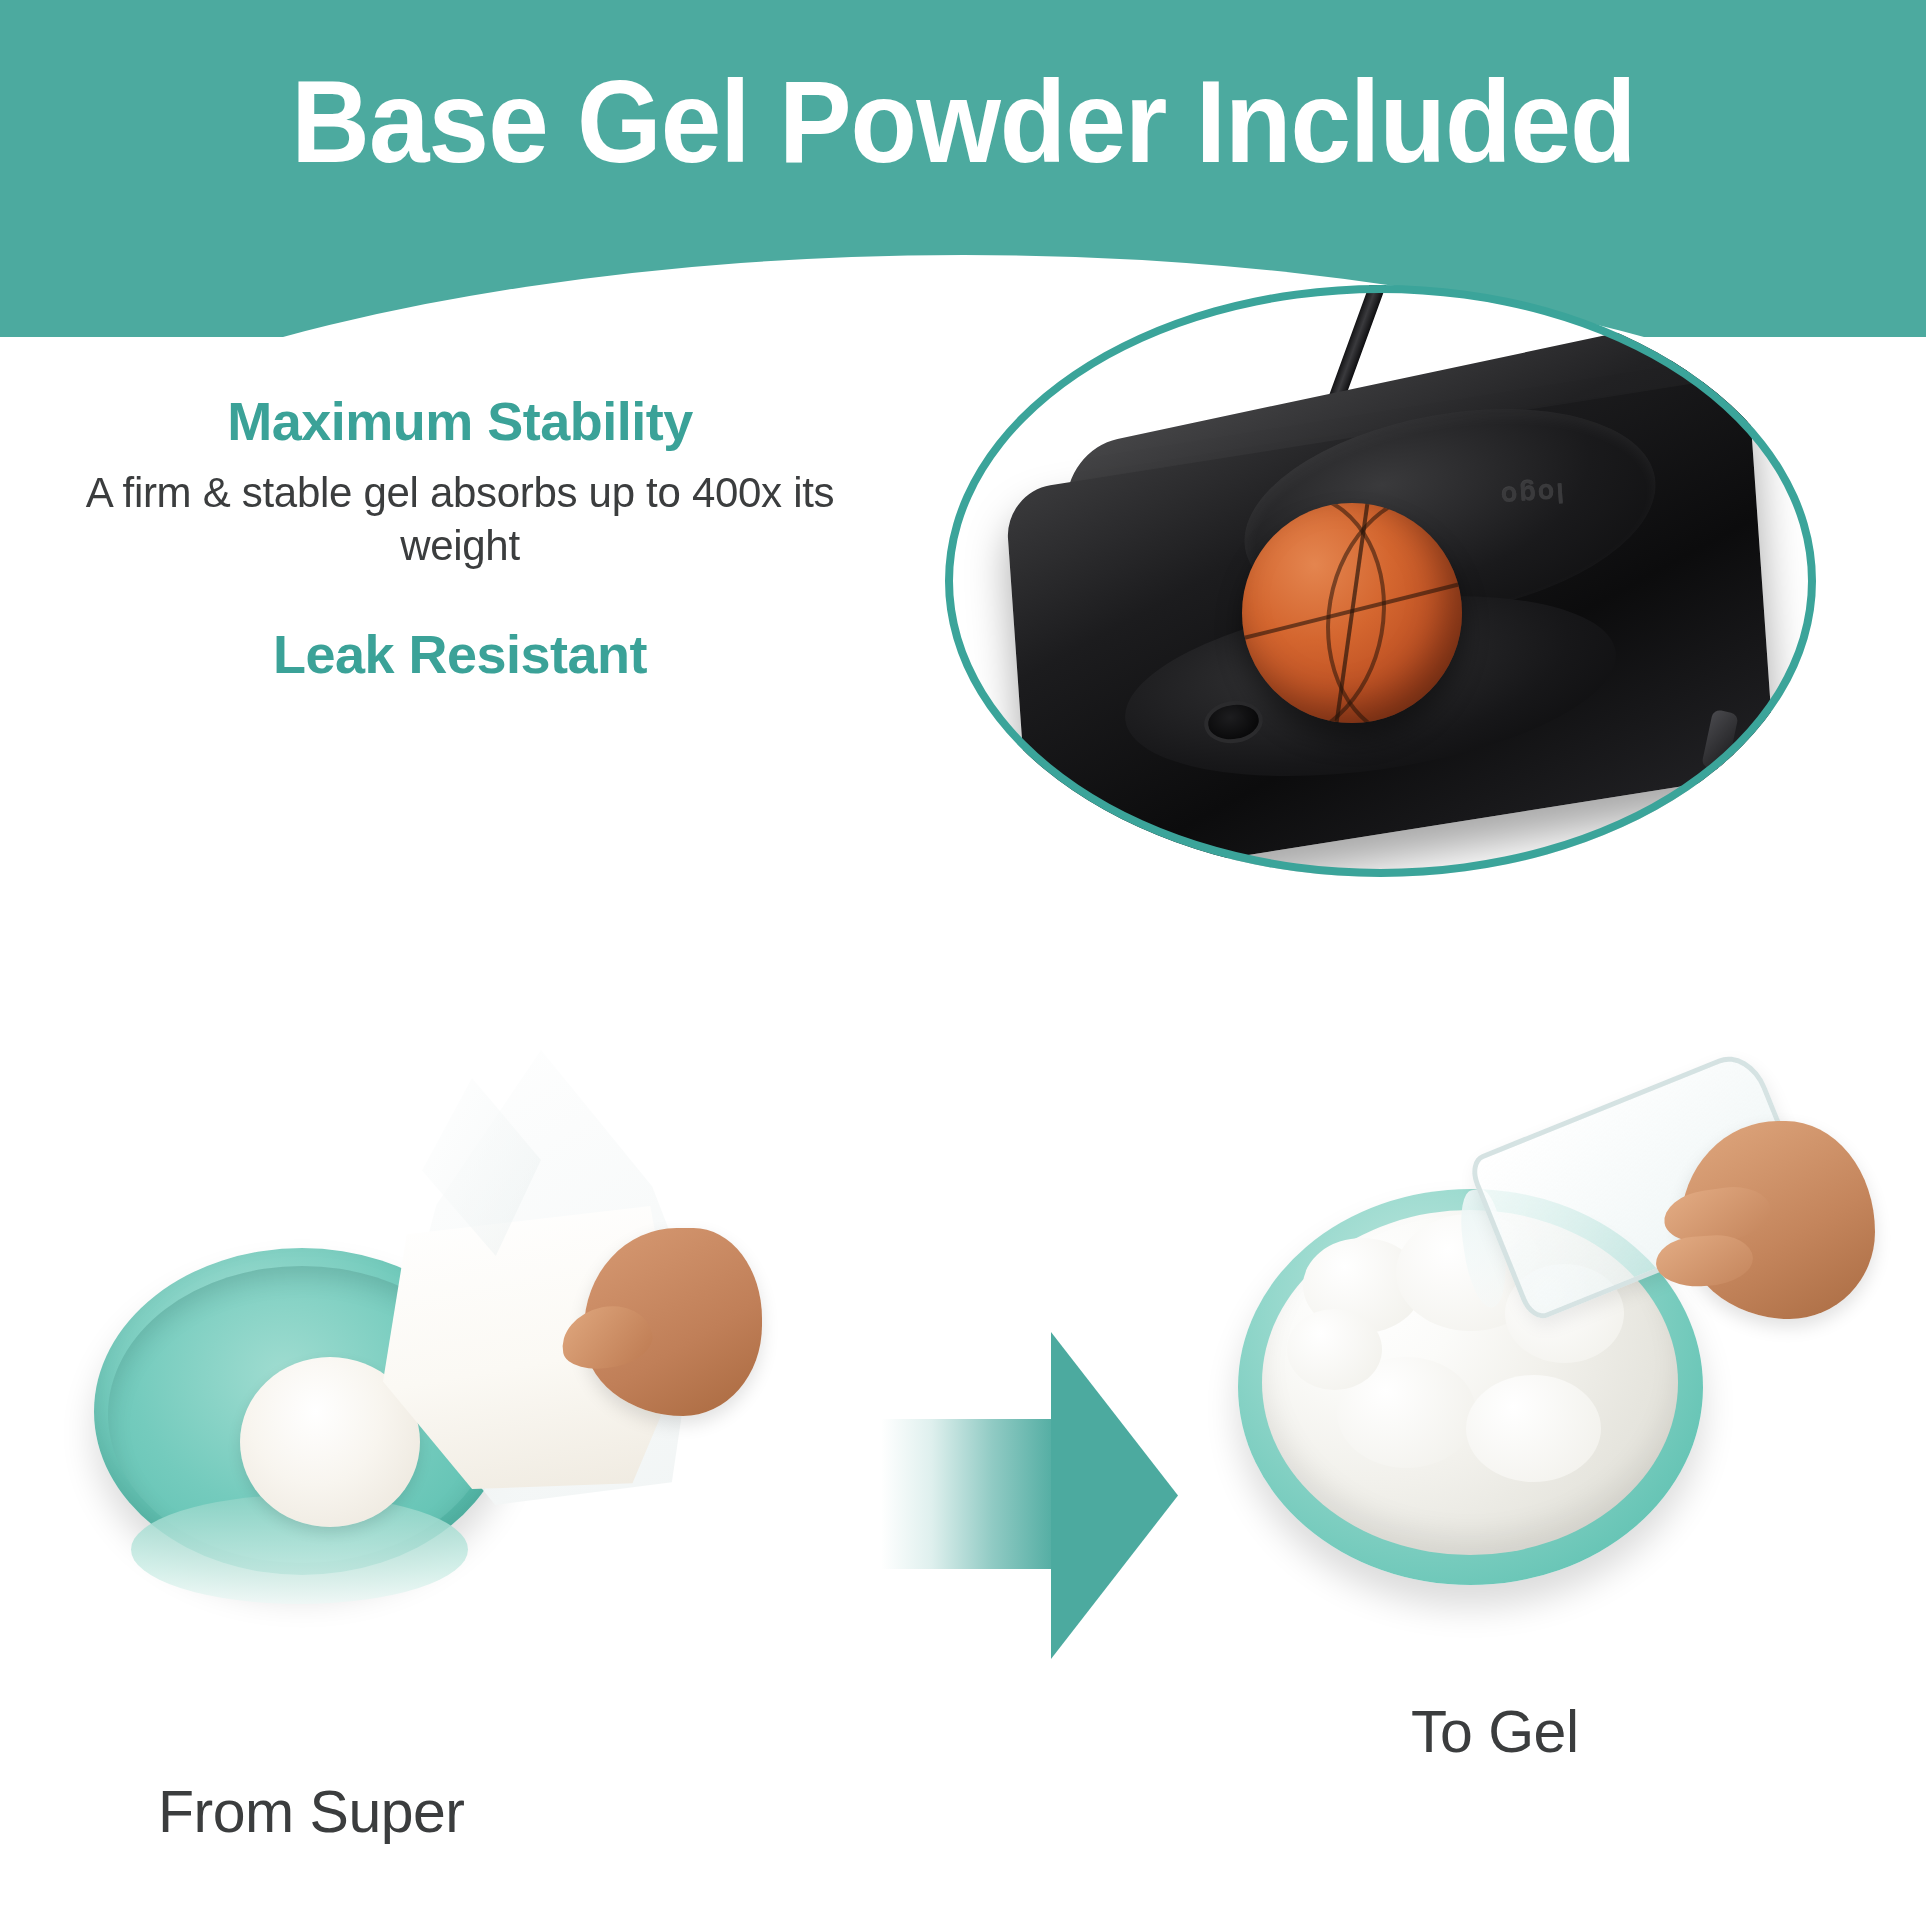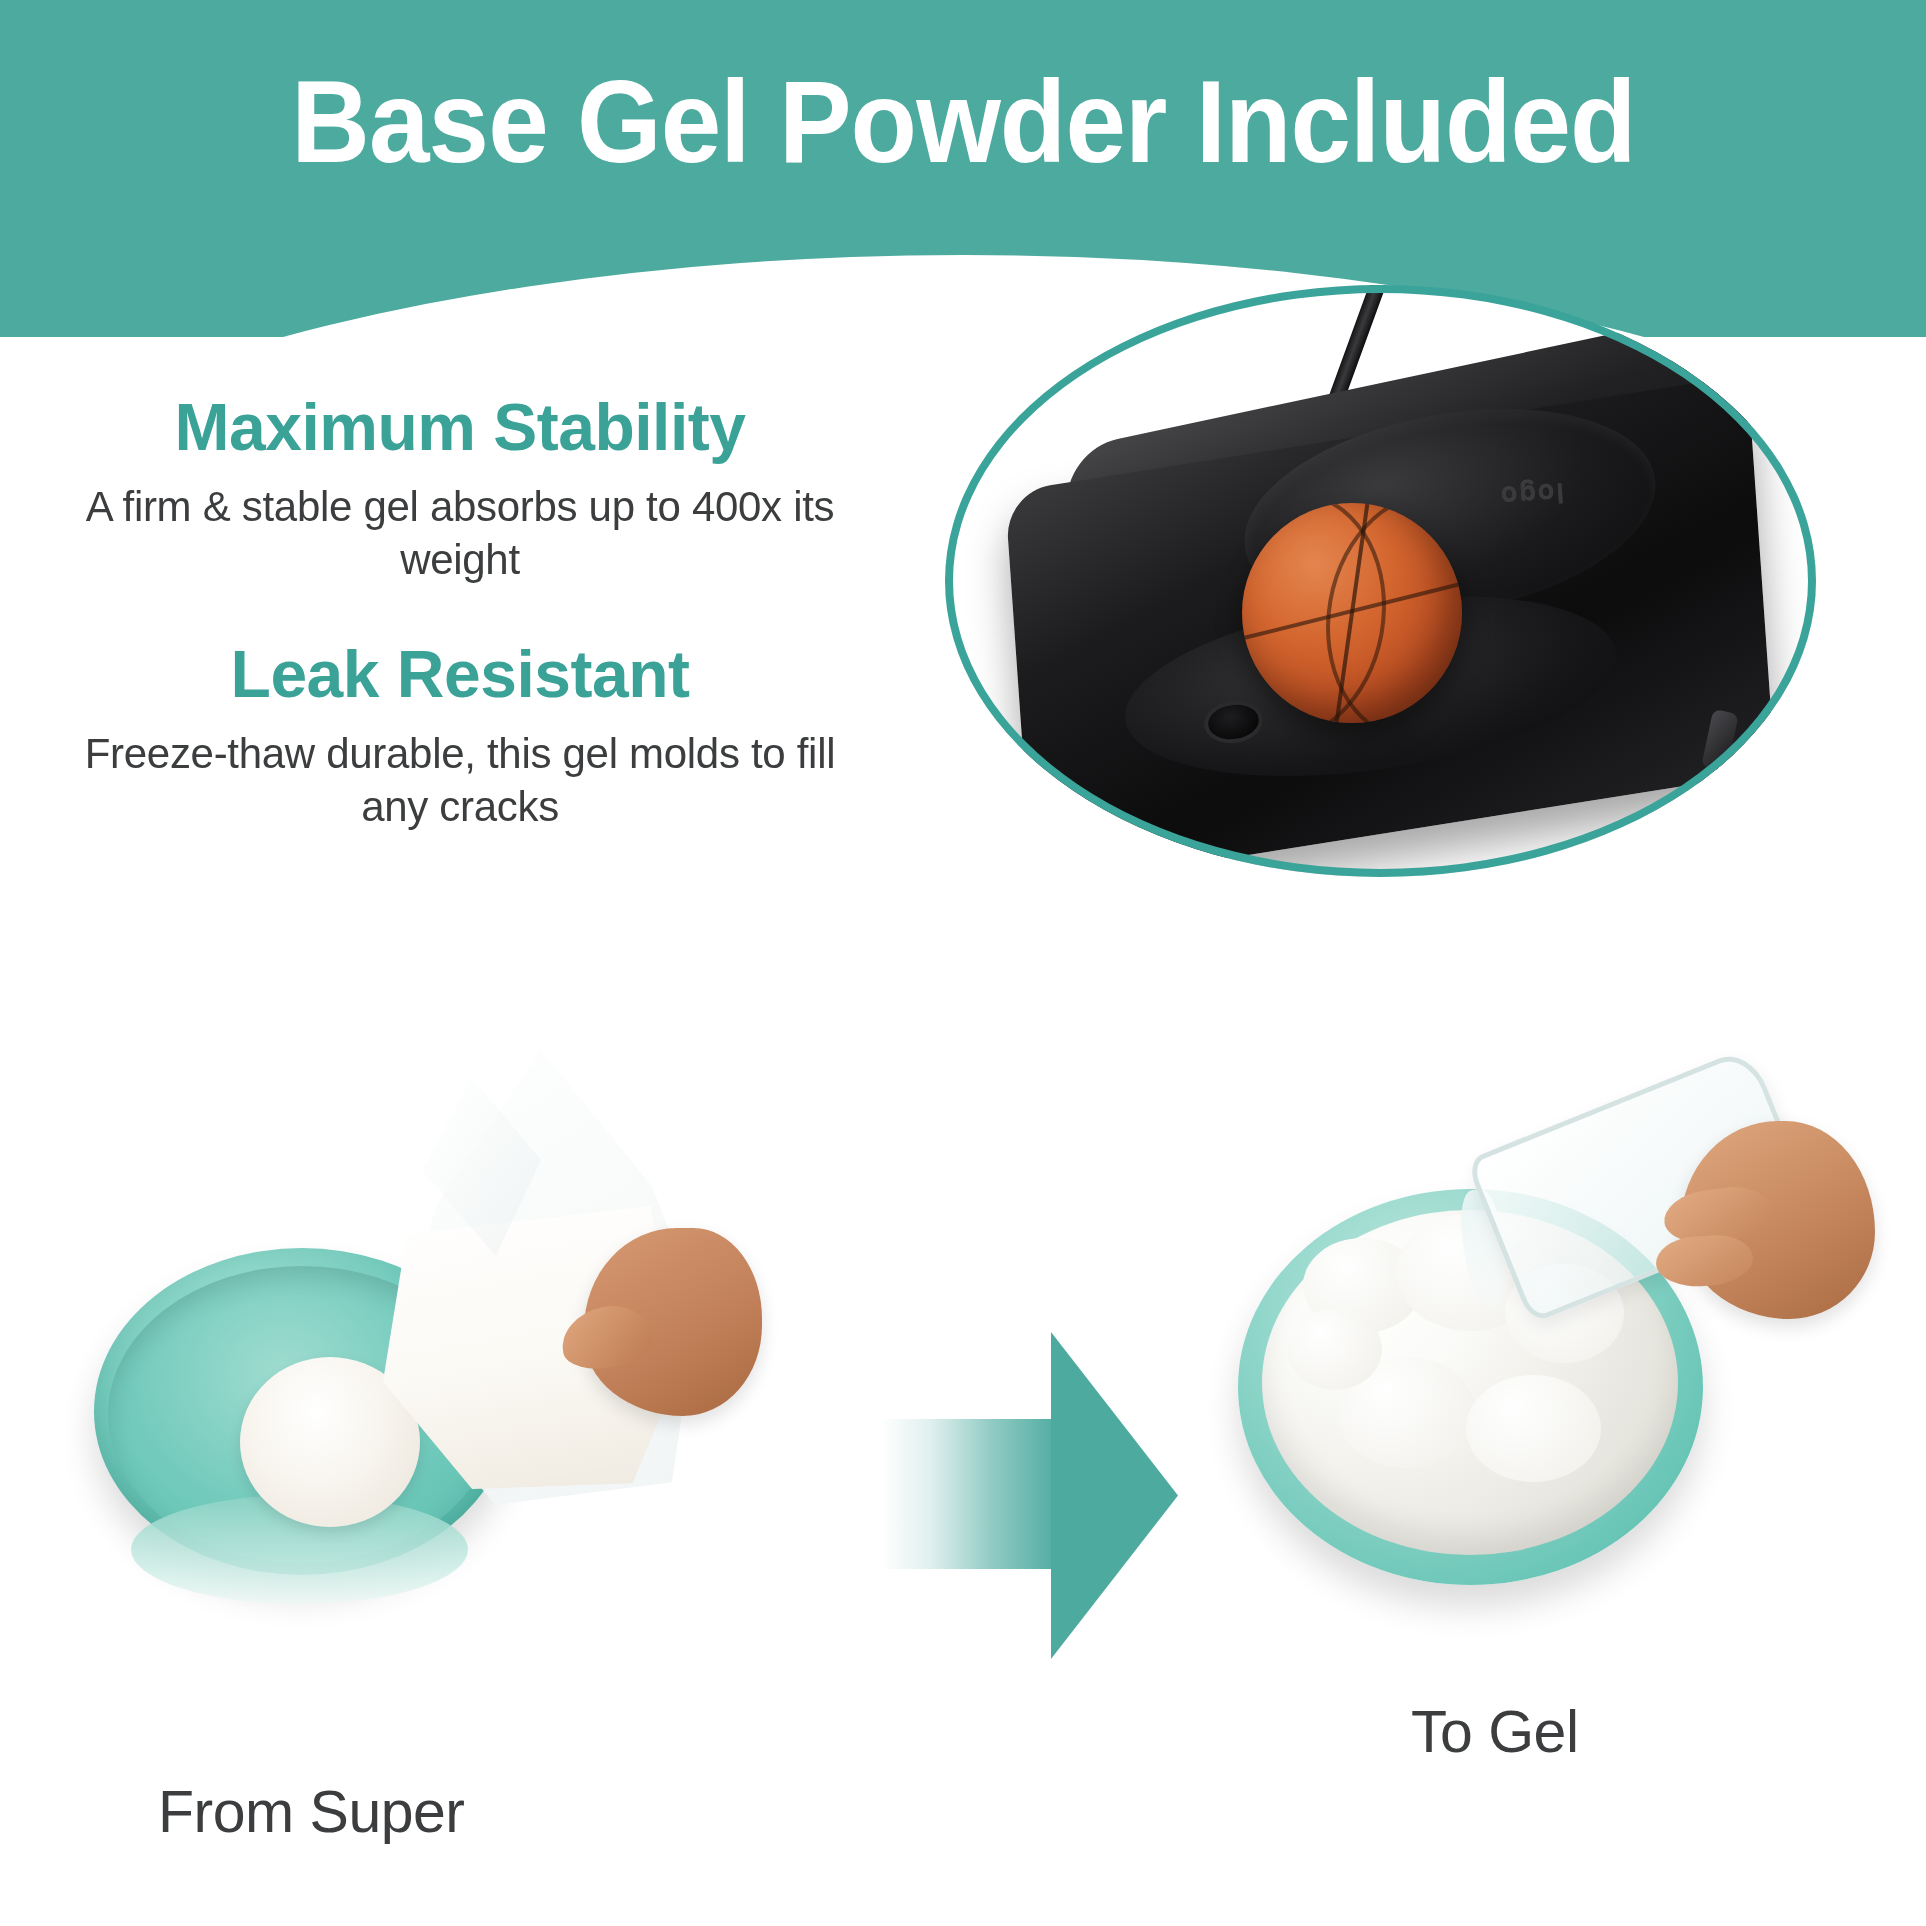--- a/index.html
+++ b/index.html
@@ -38,21 +38,21 @@
 
   
   .features{
     position:absolute;left:69px;top:391px;width:782px;
     text-align:center;
   }
   .feature{margin-bottom:51px;}
   .feature:last-child{margin-bottom:18px;}
   .feature-title{
     color:#3BA298;
-    font-size:66px;
+    font-size:54px;
     font-weight:bold;
     line-height:1.12;
     margin:0 0 16px 0;
     letter-spacing:-0.5px;
   }
   .feature-desc{
     color:#3b3d3e;
     font-size:42px;
     font-weight:normal;
     line-height:1.26;
@@ -293,21 +293,20 @@
   <div class="features">
 
     <div class="feature">
       <div class="feature-title">Maximum Stability</div>
       <div class="feature-desc">A firm &amp; stable gel absorbs up to 400x its weight</div>
     </div>
 
 
     <div class="feature">
       <div class="feature-title">Leak Resistant</div>
-      <div class="feature-desc">Freeze-thaw durable, this gel molds to fill any cracks</div>
     </div>
 
   </div>
 
   <div class="circle-shot">
     <div class="circle-clip">
       <div class="pole pole-a"></div>
       <div class="pole pole-b"></div>
       <div class="base-slab2"></div>
       <div class="base-slab"></div>

